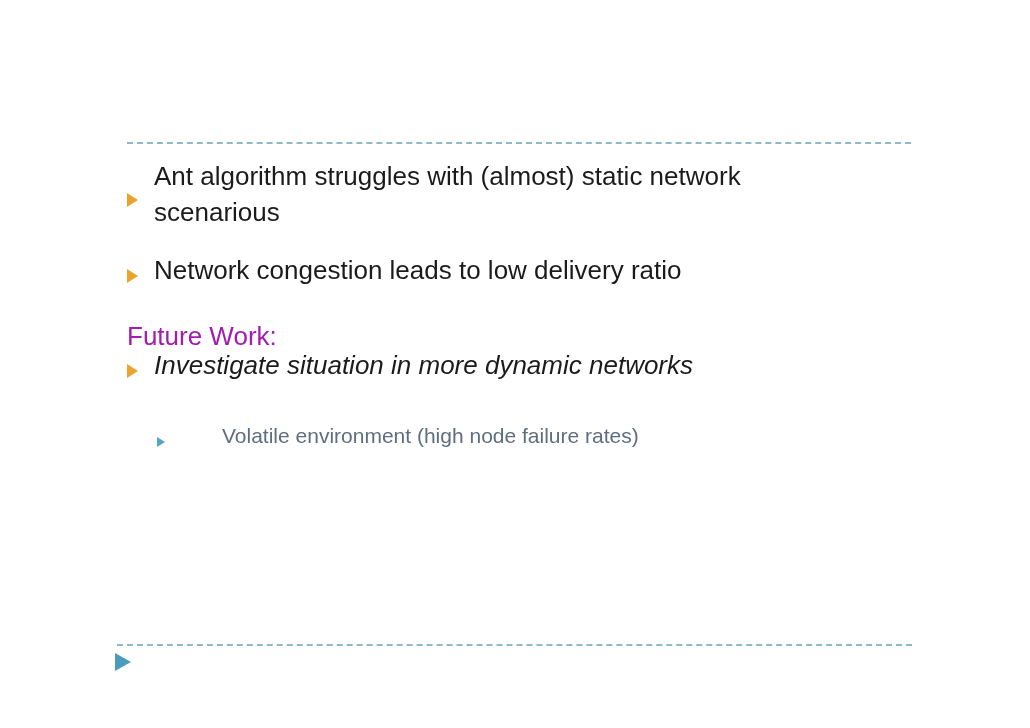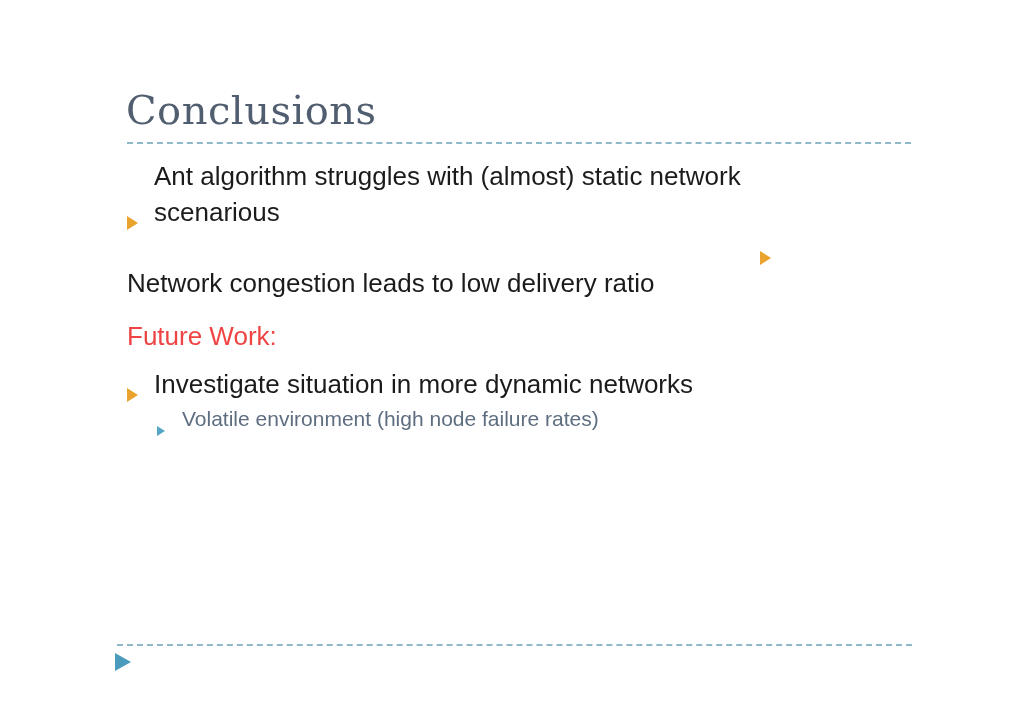--- a/index.html
+++ b/index.html
@@ -38,21 +38,21 @@
     width: 784px;
   }
   .rule-footer {
     left: 117px;
     top: 644px;
     width: 795px;
   }
   .row {
     position: absolute;
     display: flex;
-    align-items: flex-end;
+    align-items: center;
   }
   .l1 {
     left: 127px;
     font-size: 26px;
     line-height: 36px;
     color: #1B1B1B;
   }
   .l1 .txt { width: 660px; }
   .l1 .tri {
     width: 0; height: 0;
@@ -77,46 +77,45 @@
     border-color: transparent transparent transparent #57A5C4;
     margin-top: 12px;
     margin-right: 17px;
     flex: 0 0 auto;
   }
   .plain {
     position: absolute;
     left: 127px;
     font-size: 26px;
     line-height: 36px;
-    color: #ef4444;
+    color: #a21caf;
   }
   .pos-b1 { top: 158px; }
-  .pos-b2 { top: 240px; flex-direction: column; }
+  .pos-b2 { top: 252px; }
   .pos-fw { top: 318px; }
-  .pos-b3 { top: 366px; }
-  .pos-s1 { top: 401px; }
+  .pos-b3 { top: 347px; font-style: italic; }
+  .pos-s1 { top: 418px; gap: 40px; }
   .pos-s2 { top: 436px; }
   .pos-b4 { top: 474px; }
   .pos-b5 { top: 516px; }
   .footer-arrow {
     position: absolute;
     left: 115px;
     top: 653px;
     width: 0; height: 0;
     border-style: solid;
     border-width: 9px 0 9px 16px;
     border-color: transparent transparent transparent #4B9CBC;
   }
 </style>
 </head>
 <body>
 
 <div class="slide">
 
-  <div class="slide-title">Conclusions</div>
 
   <div class="rule rule-title"></div>
 
   <div class="row l1 pos-b1">
     <span class="tri"></span>
     <span class="txt">Ant algorithm struggles with (almost) static network scenarious</span>
   </div>
 
   <div class="row l1 pos-b2">
     <span class="tri"></span>

